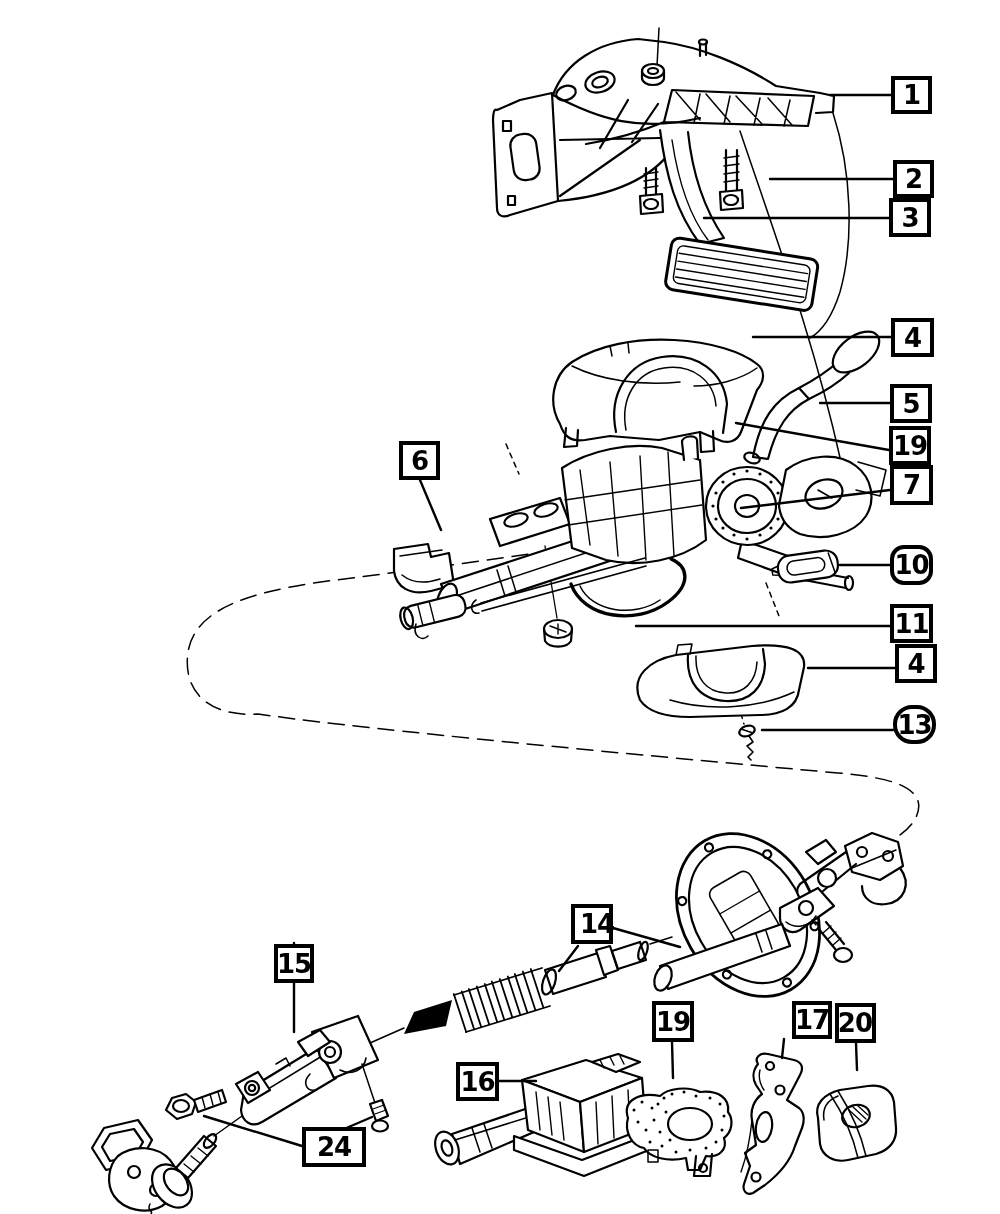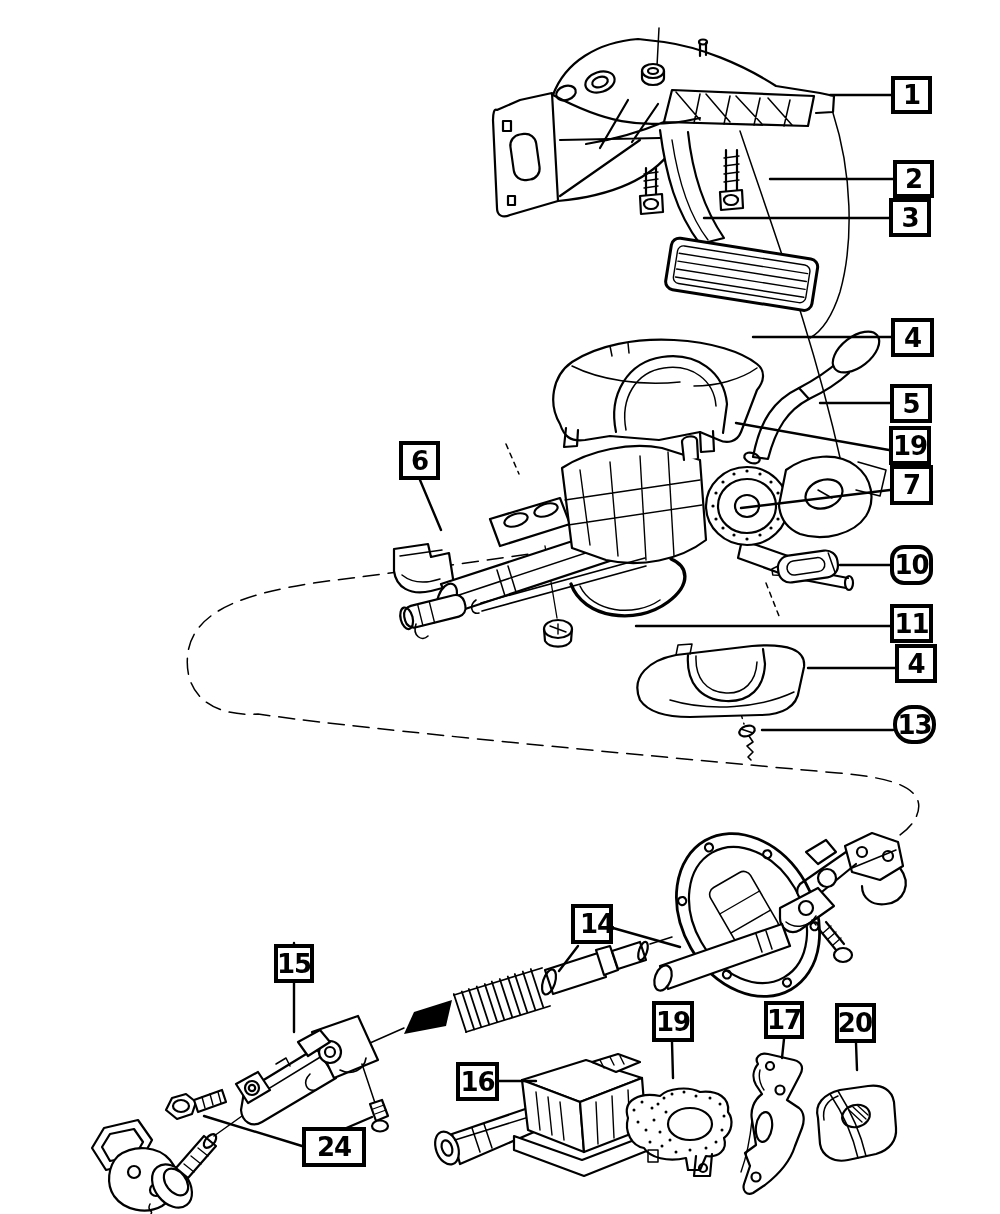--- a/index.html
+++ b/index.html
@@ -419,20 +419,20 @@
     </div>
 <div class="callout" style="left:302px;top:1127px;width:64px;height:40px;">
       <span>24</span>
     </div>
 <div class="callout" style="left:456px;top:1062px;width:43px;height:39px;">
       <span>16</span>
     </div>
 <div class="callout" style="left:652px;top:1001px;width:42px;height:41px;">
       <span>19</span>
     </div>
-<div class="callout" style="left:764px;top:1001px;width:40px;height:38px;">
+<div class="callout" style="left:792px;top:1001px;width:40px;height:38px;">
       <span>17</span>
     </div>
 <div class="callout" style="left:835px;top:1003px;width:41px;height:40px;justify-content:flex-end;">
       <span>20</span>
     </div>
 
 </div>
 
 </body></html>

